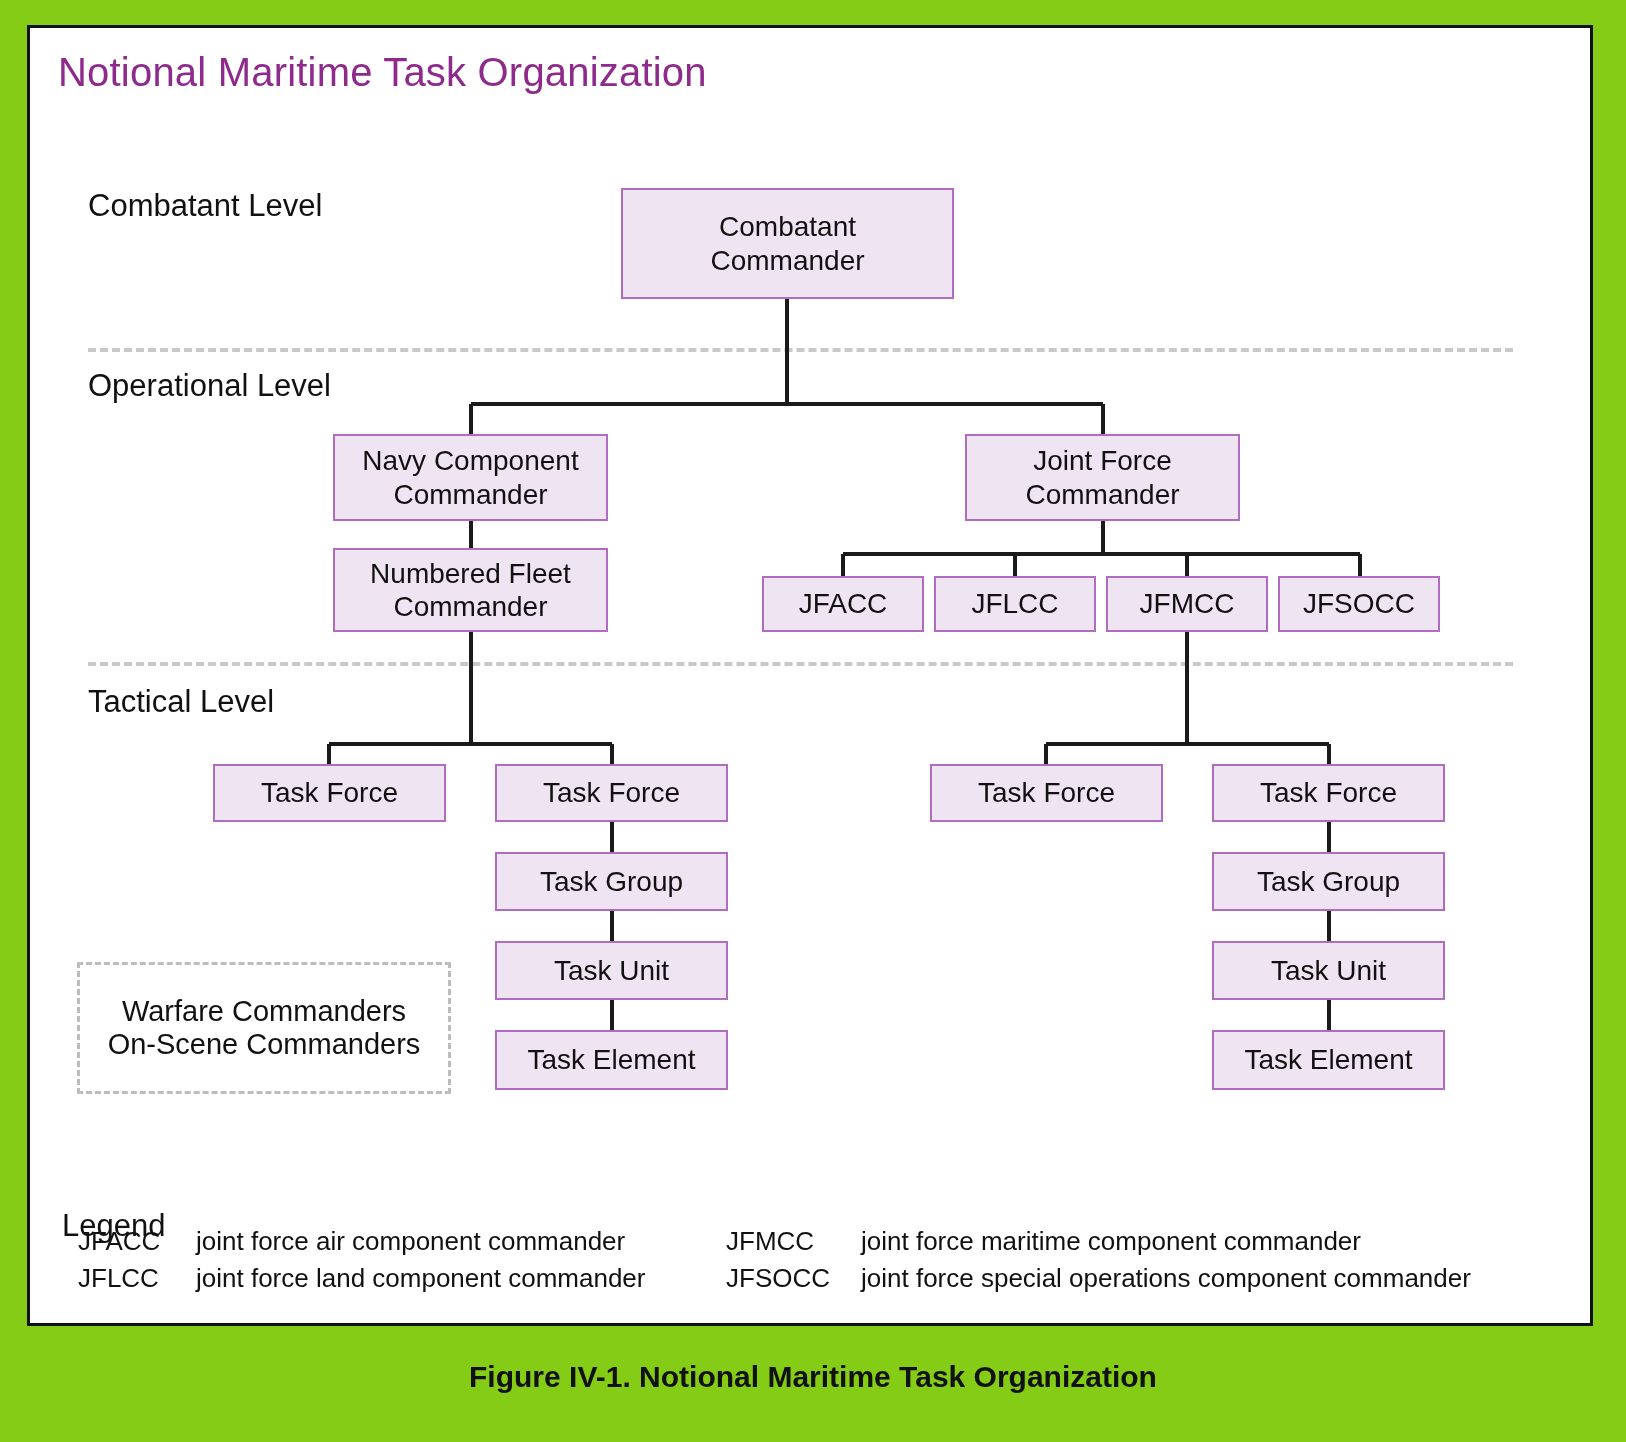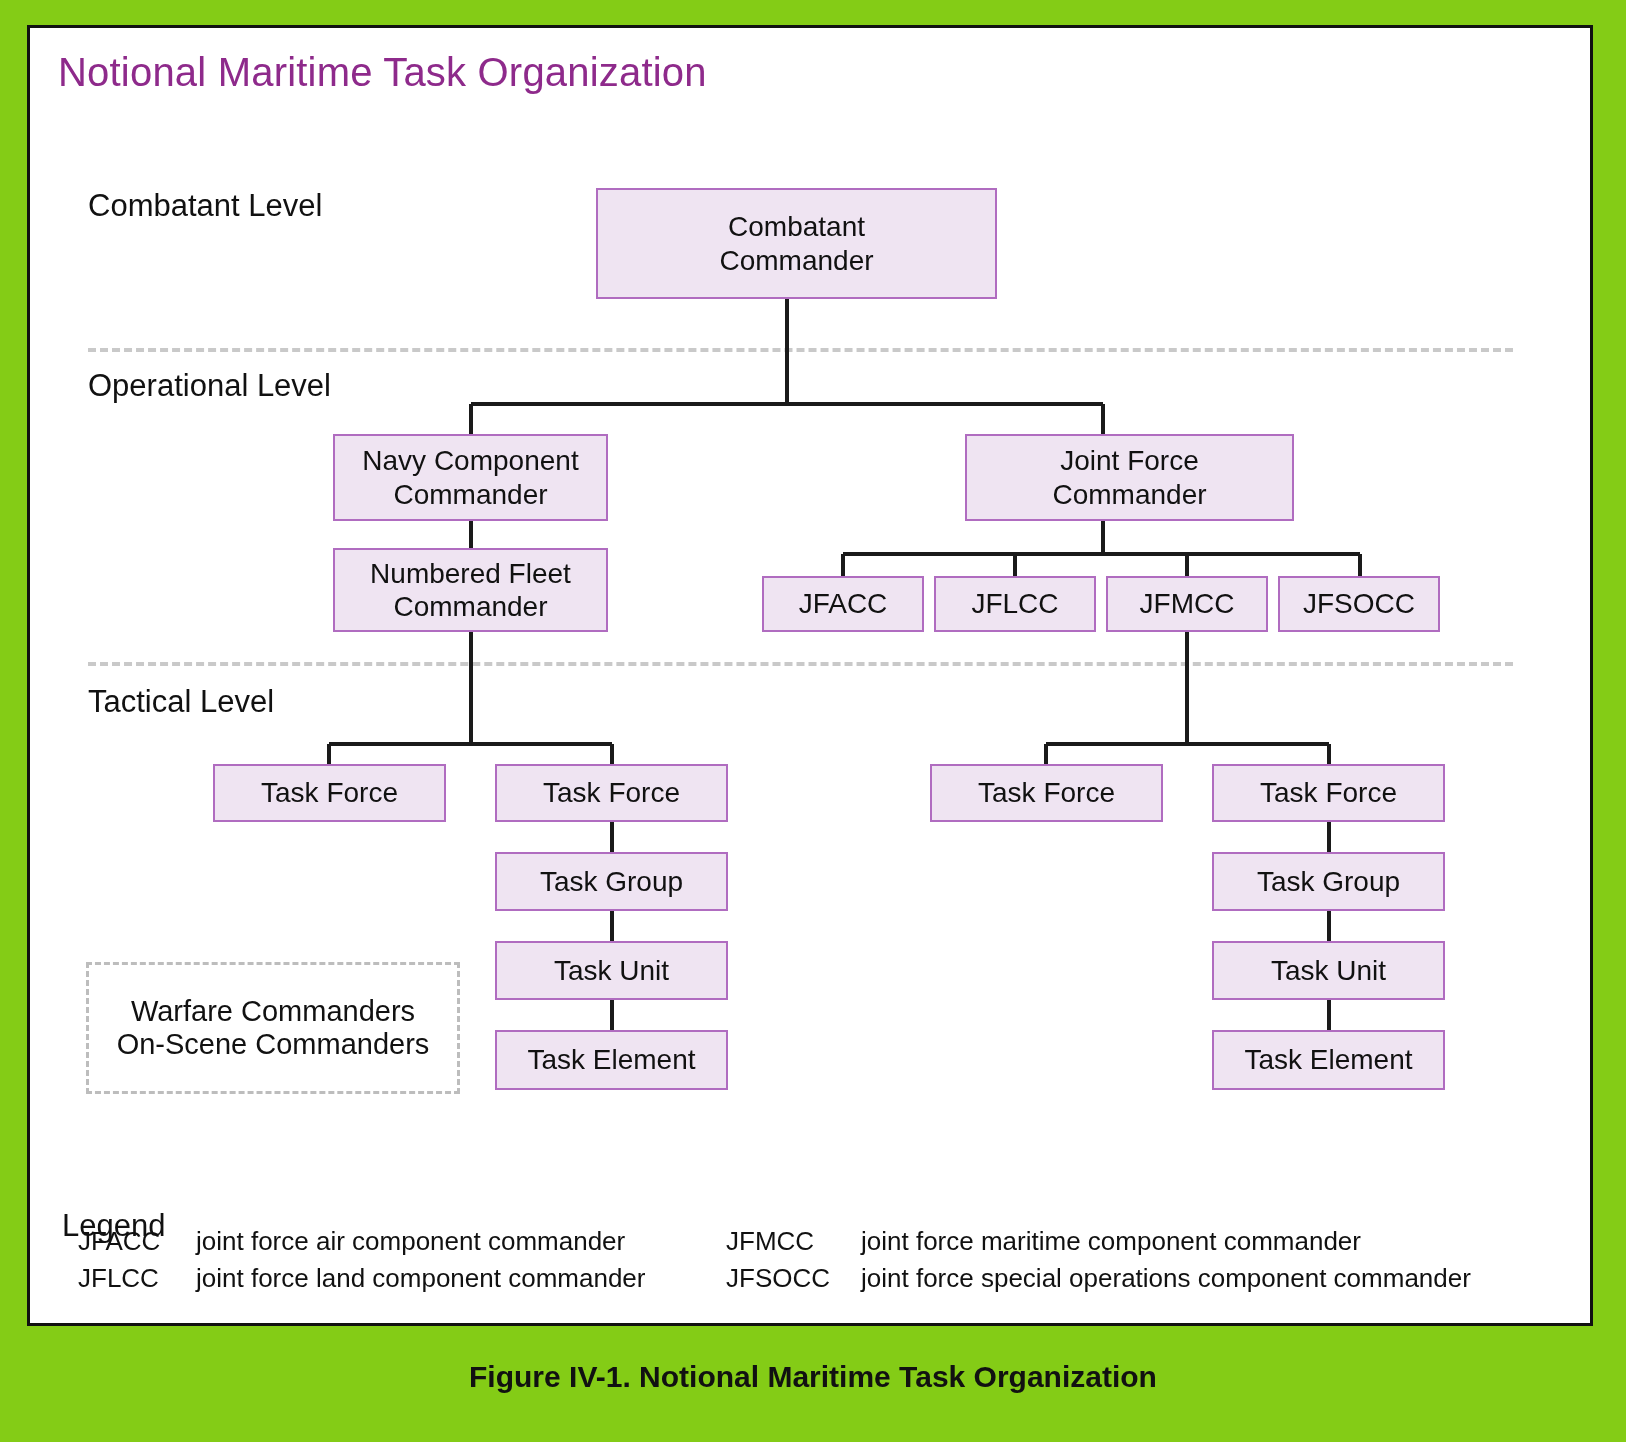--- a/index.html
+++ b/index.html
@@ -85,21 +85,21 @@
     color: #111111;
     font-size: 28px;
     line-height: 1.18;
     padding: 2px 6px;
   }
   .node .node-text { display: block; }
 
   
   #warfare-box {
     position: absolute;
-    left: 86px;
+    left: 77px;
     top: 962px;
     width: 374px;
     height: 132px;
     border: 3px dashed #bdbdbd;
     box-sizing: border-box;
     display: flex;
     flex-direction: column;
     align-items: center;
     justify-content: center;
   }
@@ -189,42 +189,42 @@
 
     <line x1="612" y1="822" x2="612" y2="852"></line>
     <line x1="612" y1="911" x2="612" y2="941"></line>
     <line x1="612" y1="1000" x2="612" y2="1030"></line>
 
     <line x1="1329" y1="822" x2="1329" y2="852"></line>
     <line x1="1329" y1="911" x2="1329" y2="941"></line>
     <line x1="1329" y1="1000" x2="1329" y2="1030"></line>
   </svg>
 
-  <div class="node" style="left:596px; top:188px; width:401px; height:111px;justify-content:center;">
+  <div class="node" style="left:621px; top:188px; width:333px; height:111px;justify-content:center;">
     <span class="node-text">
       <span>Combatant</span><br>
       <span>Commander</span>
     </span>
   </div>
 
   <div class="node" style="left:333px; top:434px; width:275px; height:87px;">
     <span class="node-text">
       <span>Navy Component</span><br>
       <span>Commander</span>
     </span>
   </div>
 
   <div class="node" style="left:333px; top:548px; width:275px; height:84px;">
     <span class="node-text">
       <span>Numbered Fleet</span><br>
       <span>Commander</span>
     </span>
   </div>
 
-  <div class="node" style="left:965px; top:434px; width:329px; height:87px;">
+  <div class="node" style="left:965px; top:434px; width:275px; height:87px;">
     <span class="node-text">
       <span>Joint Force</span><br>
       <span>Commander</span>
     </span>
   </div>
 
   <div class="node" style="left:762px; top:576px; width:162px; height:56px;">
     <span class="node-text">JFACC</span>
   </div>
   <div class="node" style="left:934px; top:576px; width:162px; height:56px;">

